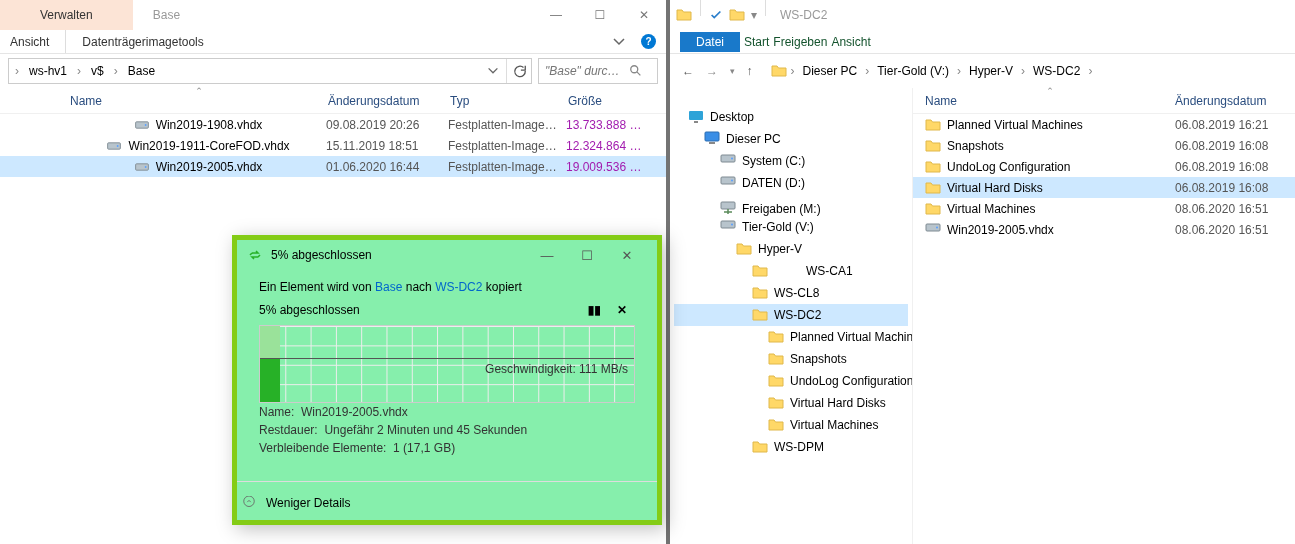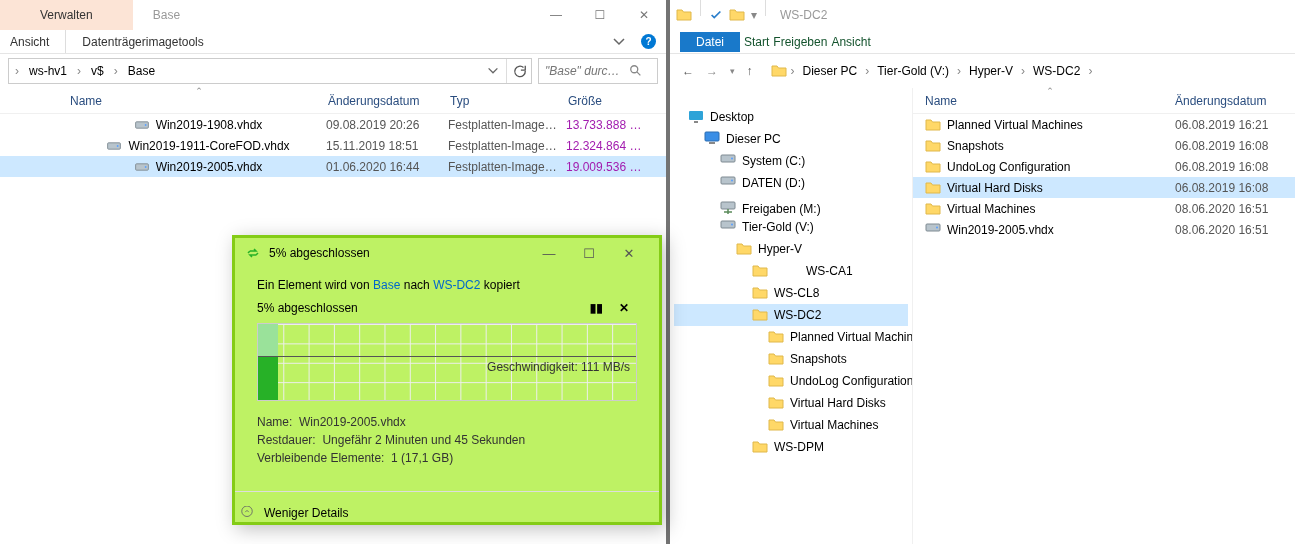--- a/index.html
+++ b/index.html
@@ -65,31 +65,31 @@
 
 .list-right { flex:1; }
 .cols-r { height:26px; display:flex; align-items:center; padding-left:12px; color:#2a4d7f; border-bottom:1px solid #f0f0f0;}
 .cols-r .c1 { width:250px; position:relative;} .cols-r .c2 { width:120px;}
 .listrow-r { height:21px; display:flex; align-items:center; padding-left:12px; gap:6px;}
 .listrow-r.sel { background:#cde8ff;}
 .listrow-r .rname { width:244px; display:flex;align-items:center;gap:6px;}
 .listrow-r .rdate { color:#555;}
 
 
-.dialog { position:absolute; left:232px; top:235px; width:430px; height:290px; background:#bef264; border:3px solid #84cc16; box-shadow: 4px 4px 18px rgba(0,0,0,.25); }
+.dialog { position:absolute; left:232px; top:235px; width:430px; height:290px; background:#86efac; border:5px solid #84cc16; box-shadow: 4px 4px 18px rgba(0,0,0,.25); }
 .dlg-title { height:30px; display:flex; align-items:center; padding:0 10px; }
 .dlg-title .t { flex:1; display:flex; align-items:center; gap:8px;}
 .dlg-winbtn { width:40px; text-align:center; color:#555; font-size:13px;}
 .dlg-body { padding: 10px 22px; }
 .dlg-msg { font-size:12px; margin-bottom:8px;}
 .dlg-msg a { color:#0066cc; text-decoration:none;}
 .dlg-pct { font-size:17px; margin-bottom:8px; display:flex; align-items:center;}
 .dlg-pct .spacer{flex:1;}
 .dlg-pct .ctrl { padding:0 8px; font-size:13px;}
-.dlg-chart { height:78px; border:1px solid #ccc; position:relative; margin-bottom:12px; 
+.dlg-chart { height:78px; border:1px solid #ccc; position:relative; 
   background-image: linear-gradient(to right, #eee 1px, transparent 1px), linear-gradient(to bottom, #eee 1px, transparent 1px);
   background-size: 25.3px 19.4px; }
 .dlg-chart .hline { position:absolute; left:0; right:0; top:32px; border-top:1px solid #555;}
 .dlg-chart .fillbar { position:absolute; left:0; top:32px; bottom:0; width:20px; background:#27b127;}
 .dlg-chart .fillbar-top { position:absolute; left:0; top:0; height:32px; width:20px; background:#9ae29a;}
 .dlg-chart .speed { position:absolute; right:6px; top:36px; font-size:12px; color:#333;}
 .dlg-info { line-height:1.5; font-size:12px; color:#333; margin-bottom:14px;}
 .dlg-footer { border-top:1px solid #ddd; height:42px; display:flex; align-items:center; padding:0 5px; gap:10px; font-size:12px;}
 
 

